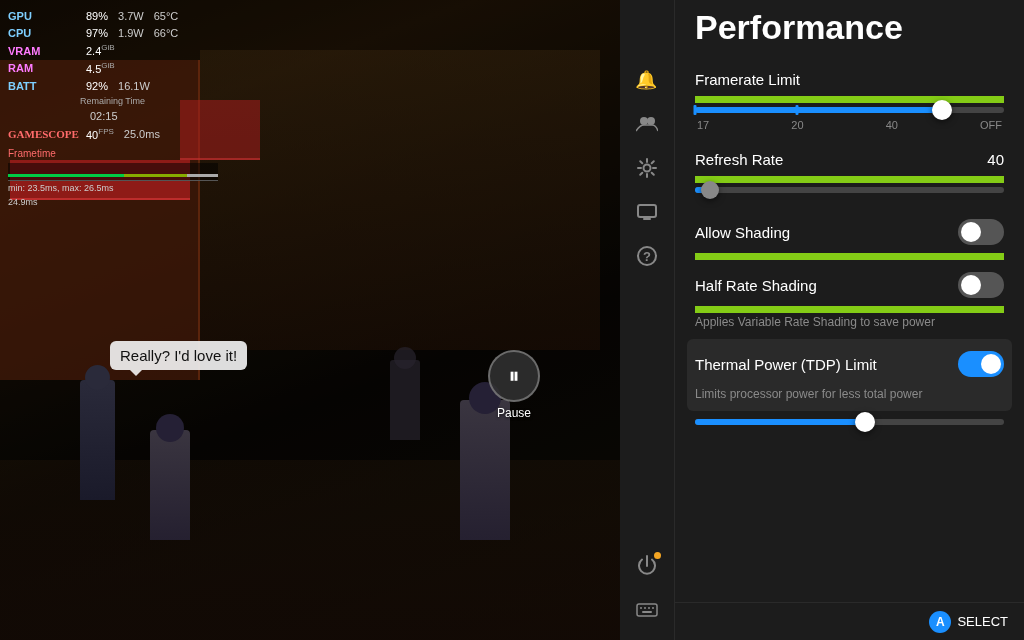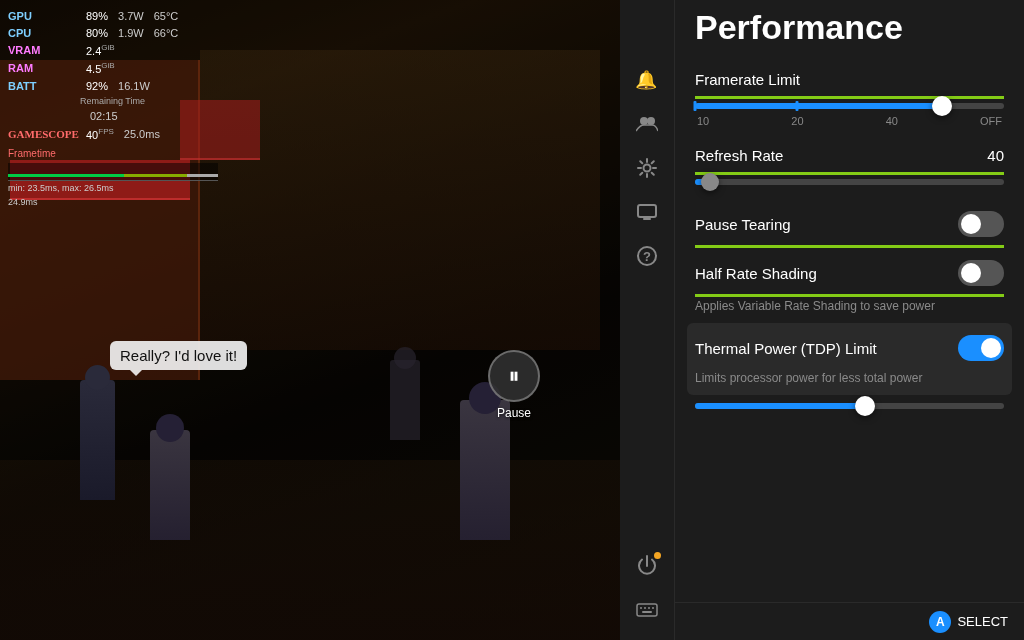--- a/index.html
+++ b/index.html
@@ -35,21 +35,21 @@
       position: absolute;
       top: 8px;
       left: 8px;
       font-size: 11px;
       line-height: 1.55;
       z-index: 10;
     }
     .stat-row {
       display: flex;
       gap: 6px;
-      align-items: center;
+      align-items: flex-end;
     }
     .stat-label {
       width: 72px;
       font-weight: bold;
     }
     .stat-label.gpu { color: #7ecfff; }
     .stat-label.cpu { color: #7ecfff; }
     .stat-label.vram { color: #ff7bff; }
     .stat-label.ram { color: #ff7bff; }
     .stat-label.batt { color: #7ecfff; }
@@ -234,21 +234,21 @@
 
     
     .setting-section {
       margin-bottom: 4px;
     }
     .setting-row {
       display: flex;
       align-items: center;
       justify-content: space-between;
       padding: 8px 0;
-      border-bottom: 3px solid #84cc16;
+      border-bottom: 7px solid #84cc16;
     }
     .setting-label {
       color: #ffffff;
       font-size: 15px;
       font-weight: 500;
     }
     .setting-value {
       color: #ffffff;
       font-size: 15px;
     }
@@ -453,21 +453,21 @@
     <div class="stat-row">
       <span class="stat-label gpu">GPU</span>
       <span class="stat-val">89%</span>
       <span class="stat-secondary">
         <span>3.7</span><span class="sup">W</span>
       </span>
       <span class="stat-secondary">65°C</span>
     </div>
     <div class="stat-row">
       <span class="stat-label cpu">CPU</span>
-      <span class="stat-val">80%</span>
+      <span class="stat-val">97%</span>
       <span class="stat-secondary">
         <span>1.9</span><span class="sup">W</span>
       </span>
       <span class="stat-secondary">66°C</span>
     </div>
     <div class="stat-row">
       <span class="stat-label vram">VRAM</span>
       <span class="stat-val">
         <span>2.4</span><span class="sup">GiB</span>
       </span>
@@ -581,21 +581,21 @@
       <div class="slider-container">
         <div class="slider-track">
           <div class="slider-fill" style="width:80%;"></div>
 
           <div class="slider-tick" style="left:0%;"></div>
           <div class="slider-tick" style="left:33%;"></div>
           <div class="slider-tick" style="left:80%;"></div>
           <div class="slider-thumb" style="left:80%;"></div>
         </div>
         <div class="slider-labels">
-          <span class="slider-label-item">10</span>
+          <span class="slider-label-item">17</span>
           <span class="slider-label-item">20</span>
           <span class="slider-label-item">40</span>
           <span class="slider-label-item">OFF</span>
         </div>
       </div>
     </div>
 
     <div class="setting-section">
       <div class="setting-row">
         <span class="setting-label">Refresh Rate</span>
@@ -604,21 +604,21 @@
       <div class="slider-container">
         <div class="slider-track">
           <div class="slider-fill" style="width:5%;"></div>
           <div class="slider-thumb slider-thumb-small" style="left:5%;background:#888;"></div>
         </div>
       </div>
     </div>
 
     <div class="setting-section">
       <div class="setting-row">
-        <span class="setting-label">Pause Tearing</span>
+        <span class="setting-label">Allow Shading</span>
         <div class="toggle off">
           <div class="toggle-knob"></div>
         </div>
       </div>
     </div>
 
     <div class="setting-section">
       <div class="setting-row">
         <span class="setting-label">Half Rate Shading</span>
         <div class="toggle off">

